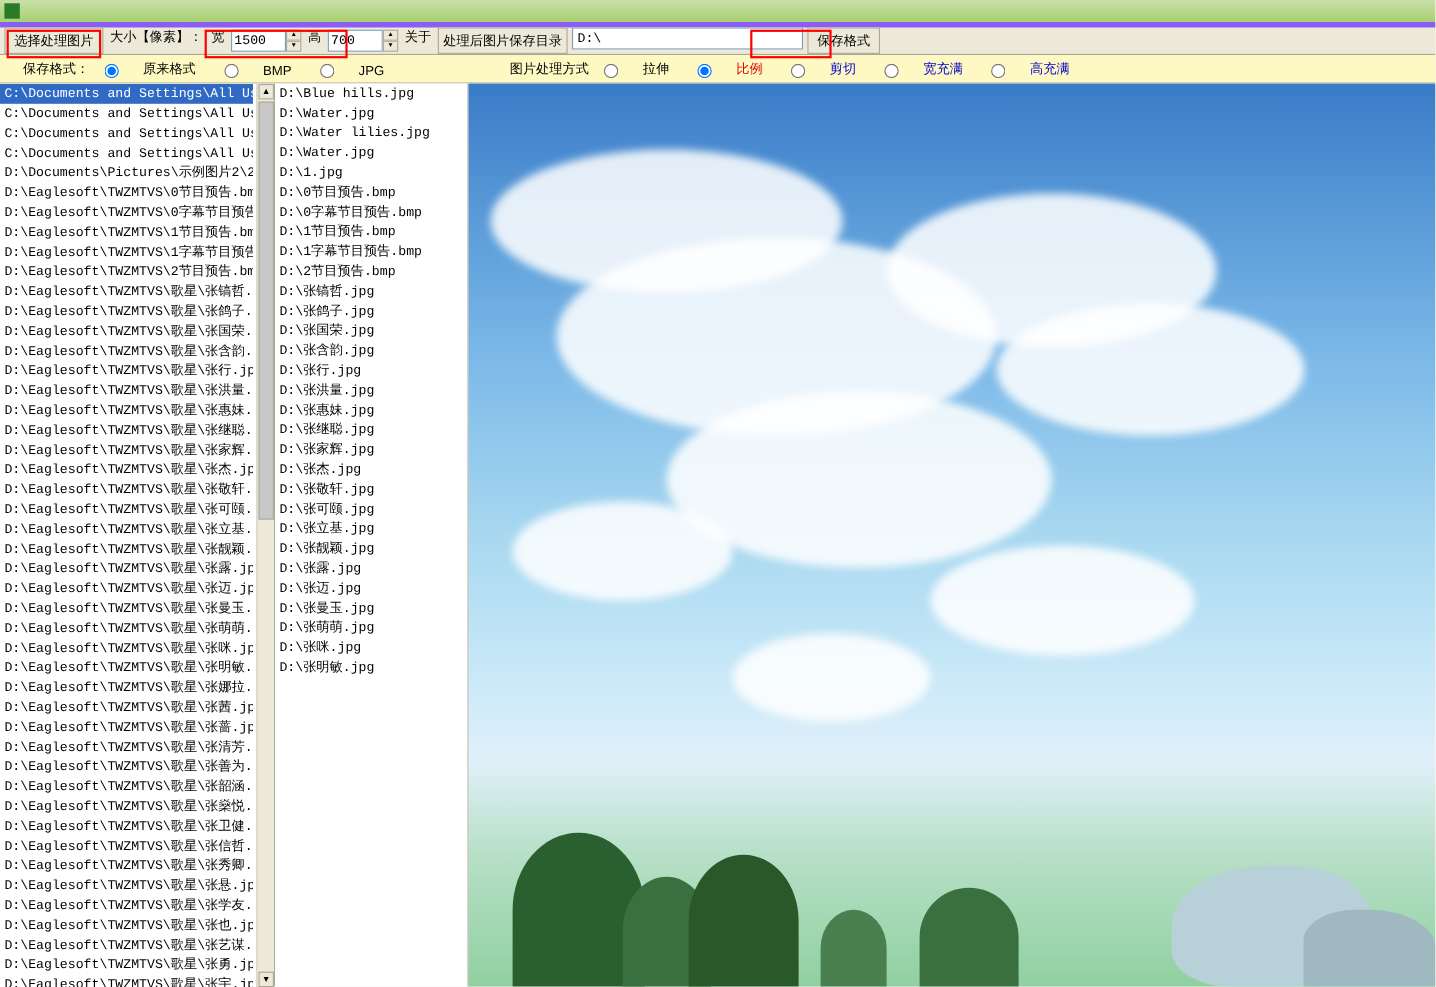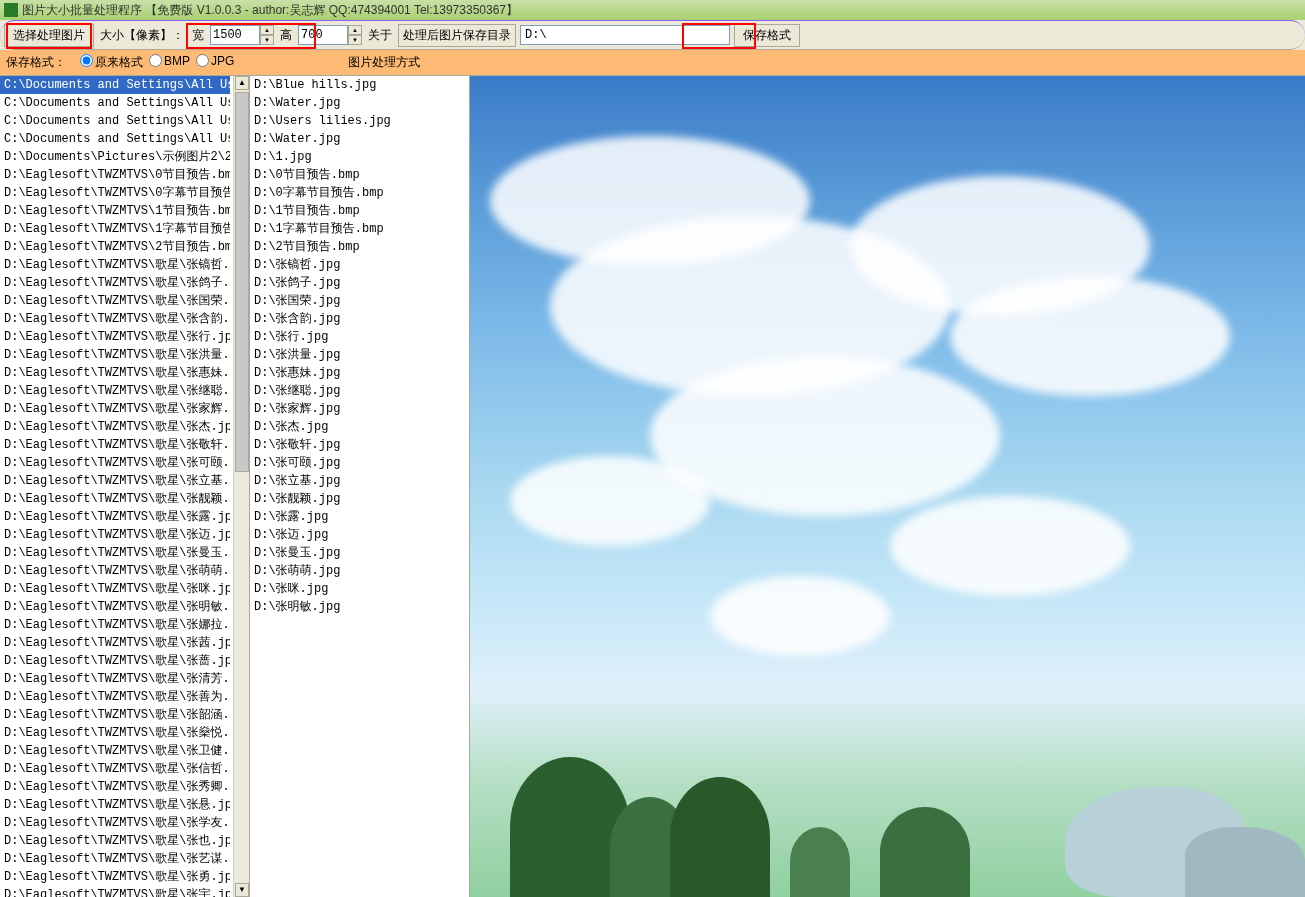--- a/index.html
+++ b/index.html
@@ -1,51 +1,51 @@
 <!DOCTYPE html>
 <html><head>
   <meta charset="utf-8">
   <style>
     * { margin: 0; padding: 0; box-sizing: border-box; }
     body { font-family: "SimSun", "宋体", sans-serif; font-size: 12px; background: #ece9d8; width: 1305px; height: 897px; overflow: hidden; }
     
     .titlebar { height: 20px; background: linear-gradient(to bottom, #c8e0a8, #a8d070); display: flex; align-items: center; padding-left: 4px; color: #333; }
     .titlebar .icon { width: 14px; height: 14px; background: #2a7a2a; margin-right: 4px; display: inline-block; }
     
-    .toolbar1 { height: 30px; background: #ece9d8; border-top: 1px solid #8b5cf6; border-bottom: 1px solid #aca899; display: flex; align-items: center; padding: 0 4px; gap: 4px; position: relative; border-radius: 15px; }
-    .toolbar2 { height: 26px; background: #fdba74; border-bottom: 1px solid #aca899; display: flex; align-items: center; padding: 0 4px; gap: 6px; }
+    .toolbar1 { height: 30px; background: #ece9d8; border-top: 5px solid #8b5cf6; border-bottom: 1px solid #aca899; display: flex; padding: 0 4px; gap: 4px; position: relative; }
+    .toolbar2 { height: 26px; background: #fef9c3; border-bottom: 1px solid #aca899; display: flex; align-items: center; padding: 0 19px; gap: 6px; }
     
     .btn { padding: 2px 8px; background: #ece9d8; border: 1px solid #aca899; cursor: pointer; font-size: 12px; font-family: inherit; }
     
     .label { padding: 0 2px; font-family: Liberation Serif, serif; }
     
     .spinner { width: 50px; height: 20px; border: 1px solid #7f9db9; background: white; font-family: "Courier New", monospace; font-size: 12px; padding: 1px 2px; }
     .spinner-wrap { display: flex; align-items: center; }
     .spinner-btns { display: flex; flex-direction: column; height: 20px; }
     .spinner-btns button { width: 14px; height: 10px; font-size: 6px; line-height: 1; padding: 0; border: 1px solid #aca899; background: #ece9d8; cursor: pointer; }
     
     .path-input { flex: 0 0 210px; height: 20px; border: 1px solid #7f9db9; background: white; font-family: "Courier New", monospace; font-size: 12px; padding: 1px 4px; }
     
-    .radio-group { display: flex; align-items: flex-start; gap: 0; }
+    .radio-group { display: flex; align-items: flex-end; gap: 20px; }
     .radio-group input[type="radio"] { margin: 0 2px 0 6px; }
     .red { color: #d00; }
     .blue { color: #00c; }
     
     .red-box { position: absolute; border: 2px solid red; pointer-events: none; z-index: 100; }
     
     .content { display: flex; height: calc(897px - 76px); background: white; }
     
     .left-panel { width: 250px; background: white; overflow-y: auto; border-right: 1px solid #aca899; position: relative; }
     .left-scrollbar { position: absolute; right: 0; top: 0; width: 16px; height: 100%; background: #ece9d8; border-left: 1px solid #d4d0c8; }
     .left-scrollbar .thumb { position: absolute; top: 16px; left: 1px; width: 14px; height: 380px; background: #c8c8c8; border: 1px solid #aca899; }
     .left-scrollbar .arrow-up, .left-scrollbar .arrow-down { position: absolute; left: 1px; width: 14px; height: 14px; background: #ece9d8; border: 1px solid #aca899; font-size: 8px; text-align: center; line-height: 12px; }
     .left-scrollbar .arrow-up { top: 0; }
     .left-scrollbar .arrow-down { bottom: 0; }
     
-    .mid-panel { width: 220px; background: white; border-right: 1px solid #aca899; overflow: hidden; }
+    .mid-panel { width: 176px; background: white; border-right: 1px solid #aca899; overflow: hidden; }
     
     .file-item { font-family: "Courier New", "SimSun", monospace; font-size: 12px; padding: 1px 4px; white-space: nowrap; cursor: pointer; line-height: 16px; }
     .file-item.selected { background: #316ac5; color: white; }
     
     .preview { flex: 1; background: linear-gradient(to bottom, #3a7bc8 0%, #5a9bd8 15%, #7bb8e8 30%, #a8d8f0 50%, #c8e8f8 65%, #e0f0fa 75%, #b8e0c8 85%, #90d0a0 100%); position: relative; overflow: hidden; }
     
     .cloud { position: absolute; background: rgba(255,255,255,0.85); border-radius: 50%; filter: blur(4px); }
     .c1 { width: 400px; height: 180px; top: 140px; left: 80px; }
     .c2 { width: 300px; height: 140px; top: 100px; left: 380px; }
     .c3 { width: 350px; height: 160px; top: 280px; left: 180px; }
@@ -63,21 +63,20 @@
     .b4 { width: 60px; height: 70px; left: 320px; background: #4a8050; }
     .b5 { width: 90px; height: 90px; left: 410px; background: #3a7040; }
     .rock { position: absolute; bottom: 0; right: 60px; width: 180px; height: 110px; background: #b8d0d8; border-radius: 50% 40% 30% 30%; }
     .rock2 { position: absolute; bottom: 0; right: 0; width: 120px; height: 70px; background: #a0b8c0; border-radius: 40% 50% 0 0; }
   </style>
 </head>
 <body>
 
 <div class="titlebar">
   <span class="icon"></span>
-  <span>图片大小批量处理程序 【免费版 V1.0.0.3 - author:吴志辉  QQ:474394001 Tel:13973350367】</span>
 </div>
 
 <div class="toolbar1">
   <div class="red-box" style="left:6px; top:2px; width:86px; height:26px;"></div>
   <button class="btn">选择处理图片</button>
 
   <span class="label">大小【像素】：</span>
 
   <div class="red-box" style="left:186px; top:2px; width:130px; height:26px;"></div>
   <span class="label">宽</span>
@@ -111,20 +110,32 @@
   <span class="radio-group">
     <input type="radio" name="fmt" checked="" style="">
       <span>原来格式</span>
     <input type="radio" name="fmt" style="">
       <span>BMP</span>
     <input type="radio" name="fmt" style="">
       <span>JPG</span>
   </span>
   <span style="width:100px;"></span>
   <span class="label">图片处理方式</span>
+  <span class="radio-group">
+    <input type="radio" name="proc" style="">
+      <span>拉伸</span>
+    <input type="radio" name="proc" checked="" style="">
+      <span class="red">比例</span>
+    <input type="radio" name="proc" style="">
+      <span class="blue">剪切</span>
+    <input type="radio" name="proc" style="">
+      <span class="blue">宽充满</span>
+    <input type="radio" name="proc" style="">
+      <span class="blue">高充满</span>
+  </span>
 </div>
 
 <div class="content">
   <div class="left-panel" id="leftList">
     <div class="file-item selected" style="width: 230px; overflow: hidden;">C:\Documents and Settings\All Users.WINI</div>
       <div class="file-item" style="width: 230px; overflow: hidden;">C:\Documents and Settings\All Users.WINI</div>
       <div class="file-item" style="width: 230px; overflow: hidden;">C:\Documents and Settings\All Users.WINI</div>
       <div class="file-item" style="width: 230px; overflow: hidden;">C:\Documents and Settings\All Users.WINI</div>
       <div class="file-item" style="width: 230px; overflow: hidden;">D:\Documents\Pictures\示例图片2\2.jpg</div>
       <div class="file-item" style="width: 230px; overflow: hidden;">D:\Eaglesoft\TWZMTVS\0节目预告.bmp</div>
@@ -170,21 +181,21 @@
       <div class="file-item" style="width: 230px; overflow: hidden;">D:\Eaglesoft\TWZMTVS\歌星\张宇.jpg</div>
       <div class="left-scrollbar">
       <div class="arrow-up">▲</div>
       <div class="thumb"></div>
       <div class="arrow-down">▼</div>
     </div>
   </div>
   <div class="mid-panel" id="midList">
       <div class="file-item">D:\Blue hills.jpg</div>
       <div class="file-item">D:\Water.jpg</div>
-      <div class="file-item">D:\Users lilies.jpg</div>
+      <div class="file-item">D:\Water lilies.jpg</div>
       <div class="file-item">D:\Water.jpg</div>
       <div class="file-item">D:\1.jpg</div>
       <div class="file-item">D:\0节目预告.bmp</div>
       <div class="file-item">D:\0字幕节目预告.bmp</div>
       <div class="file-item">D:\1节目预告.bmp</div>
       <div class="file-item">D:\1字幕节目预告.bmp</div>
       <div class="file-item">D:\2节目预告.bmp</div>
       <div class="file-item">D:\张镐哲.jpg</div>
       <div class="file-item">D:\张鸽子.jpg</div>
       <div class="file-item">D:\张国荣.jpg</div>

